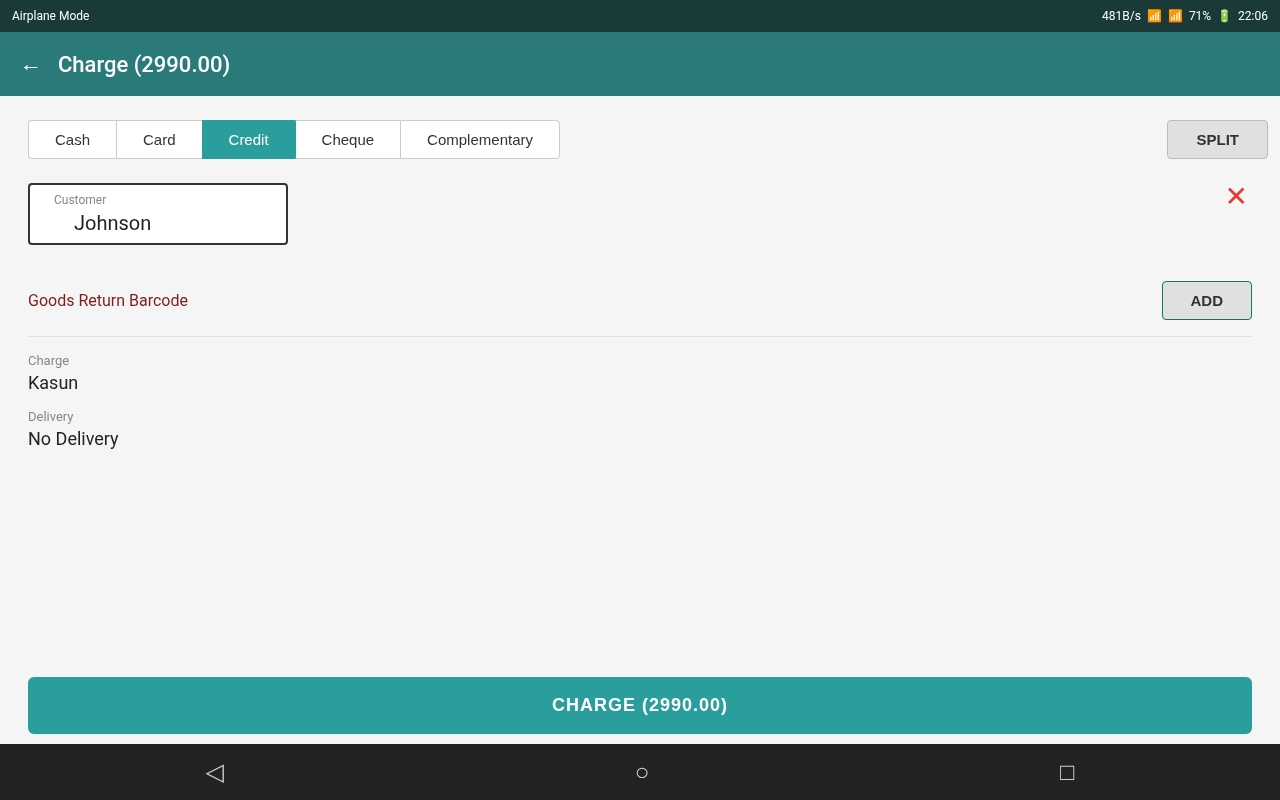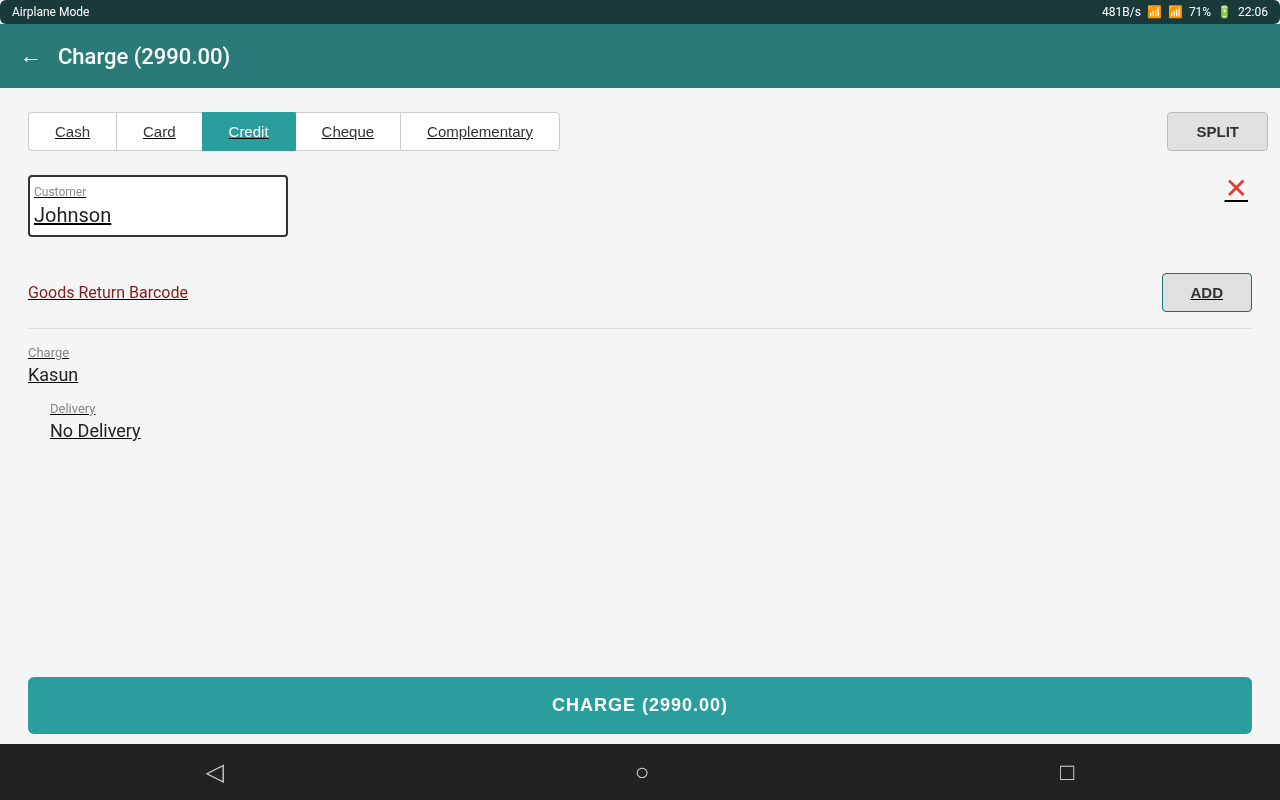--- a/index.html
+++ b/index.html
@@ -9,27 +9,26 @@
       width: 1280px;
       height: 800px;
       overflow: hidden;
       position: relative;
     }
 
     
     #status-bar {
       background: #1a3a3a;
       color: white;
-      height: 24px;
+      height: 32px;
       display: flex;
       align-items: center;
       justify-content: space-between;
       padding: 0 12px;
       font-size: 12px;
-      border-radius: 6px;
     }
     .status-left { font-size: 12px; }
     .status-right {
       display: flex;
       align-items: center;
       gap: 6px;
       font-size: 12px;
     }
 
     
@@ -57,21 +56,20 @@
       color: white;
     }
 
     
     #main-content {
       background: #f5f5f5;
       padding: 24px 28px;
       height: calc(800px - 28px - 64px - 56px);
       overflow-y: auto;
       position: relative;
-      text-decoration: underline;
     }
 
     
     #tabs-container {
       display: flex;
       gap: 0;
       margin-bottom: 24px;
     }
     .tab-button {
       padding: 10px 26px;
@@ -110,33 +108,34 @@
 
     
     #customer-field-wrapper {
       display: flex;
       align-items: flex-start;
       margin-bottom: 20px;
     }
     #customer-field {
       border: 2px solid #333;
       border-radius: 4px;
-      padding: 8px 4px;
+      padding: 8px 24px;
       width: 260px;
       background: white;
     }
     #customer-label {
       font-size: 12px;
       color: #888;
       margin-bottom: 4px;
     }
     #customer-value {
       font-size: 20px;
       color: #222;
       font-weight: 400;
+      margin-left: 20px;
     }
     #clear-customer-button {
       margin-left: auto;
       margin-right: 0;
       background: none;
       border: none;
       cursor: pointer;
       color: #e53935;
       font-size: 28px;
       line-height: 1;
@@ -177,21 +176,20 @@
       margin-bottom: 4px;
     }
     .field-value {
       font-size: 18px;
       color: #222;
     }
 
     
     #delivery-section {
       margin-bottom: 16px;
-      margin-left: 22px;
     }
 
     
     #bottom-bar {
       position: absolute;
       bottom: 56px;
       left: 0;
       right: 0;
       padding: 10px 28px;
       background: #f5f5f5;

